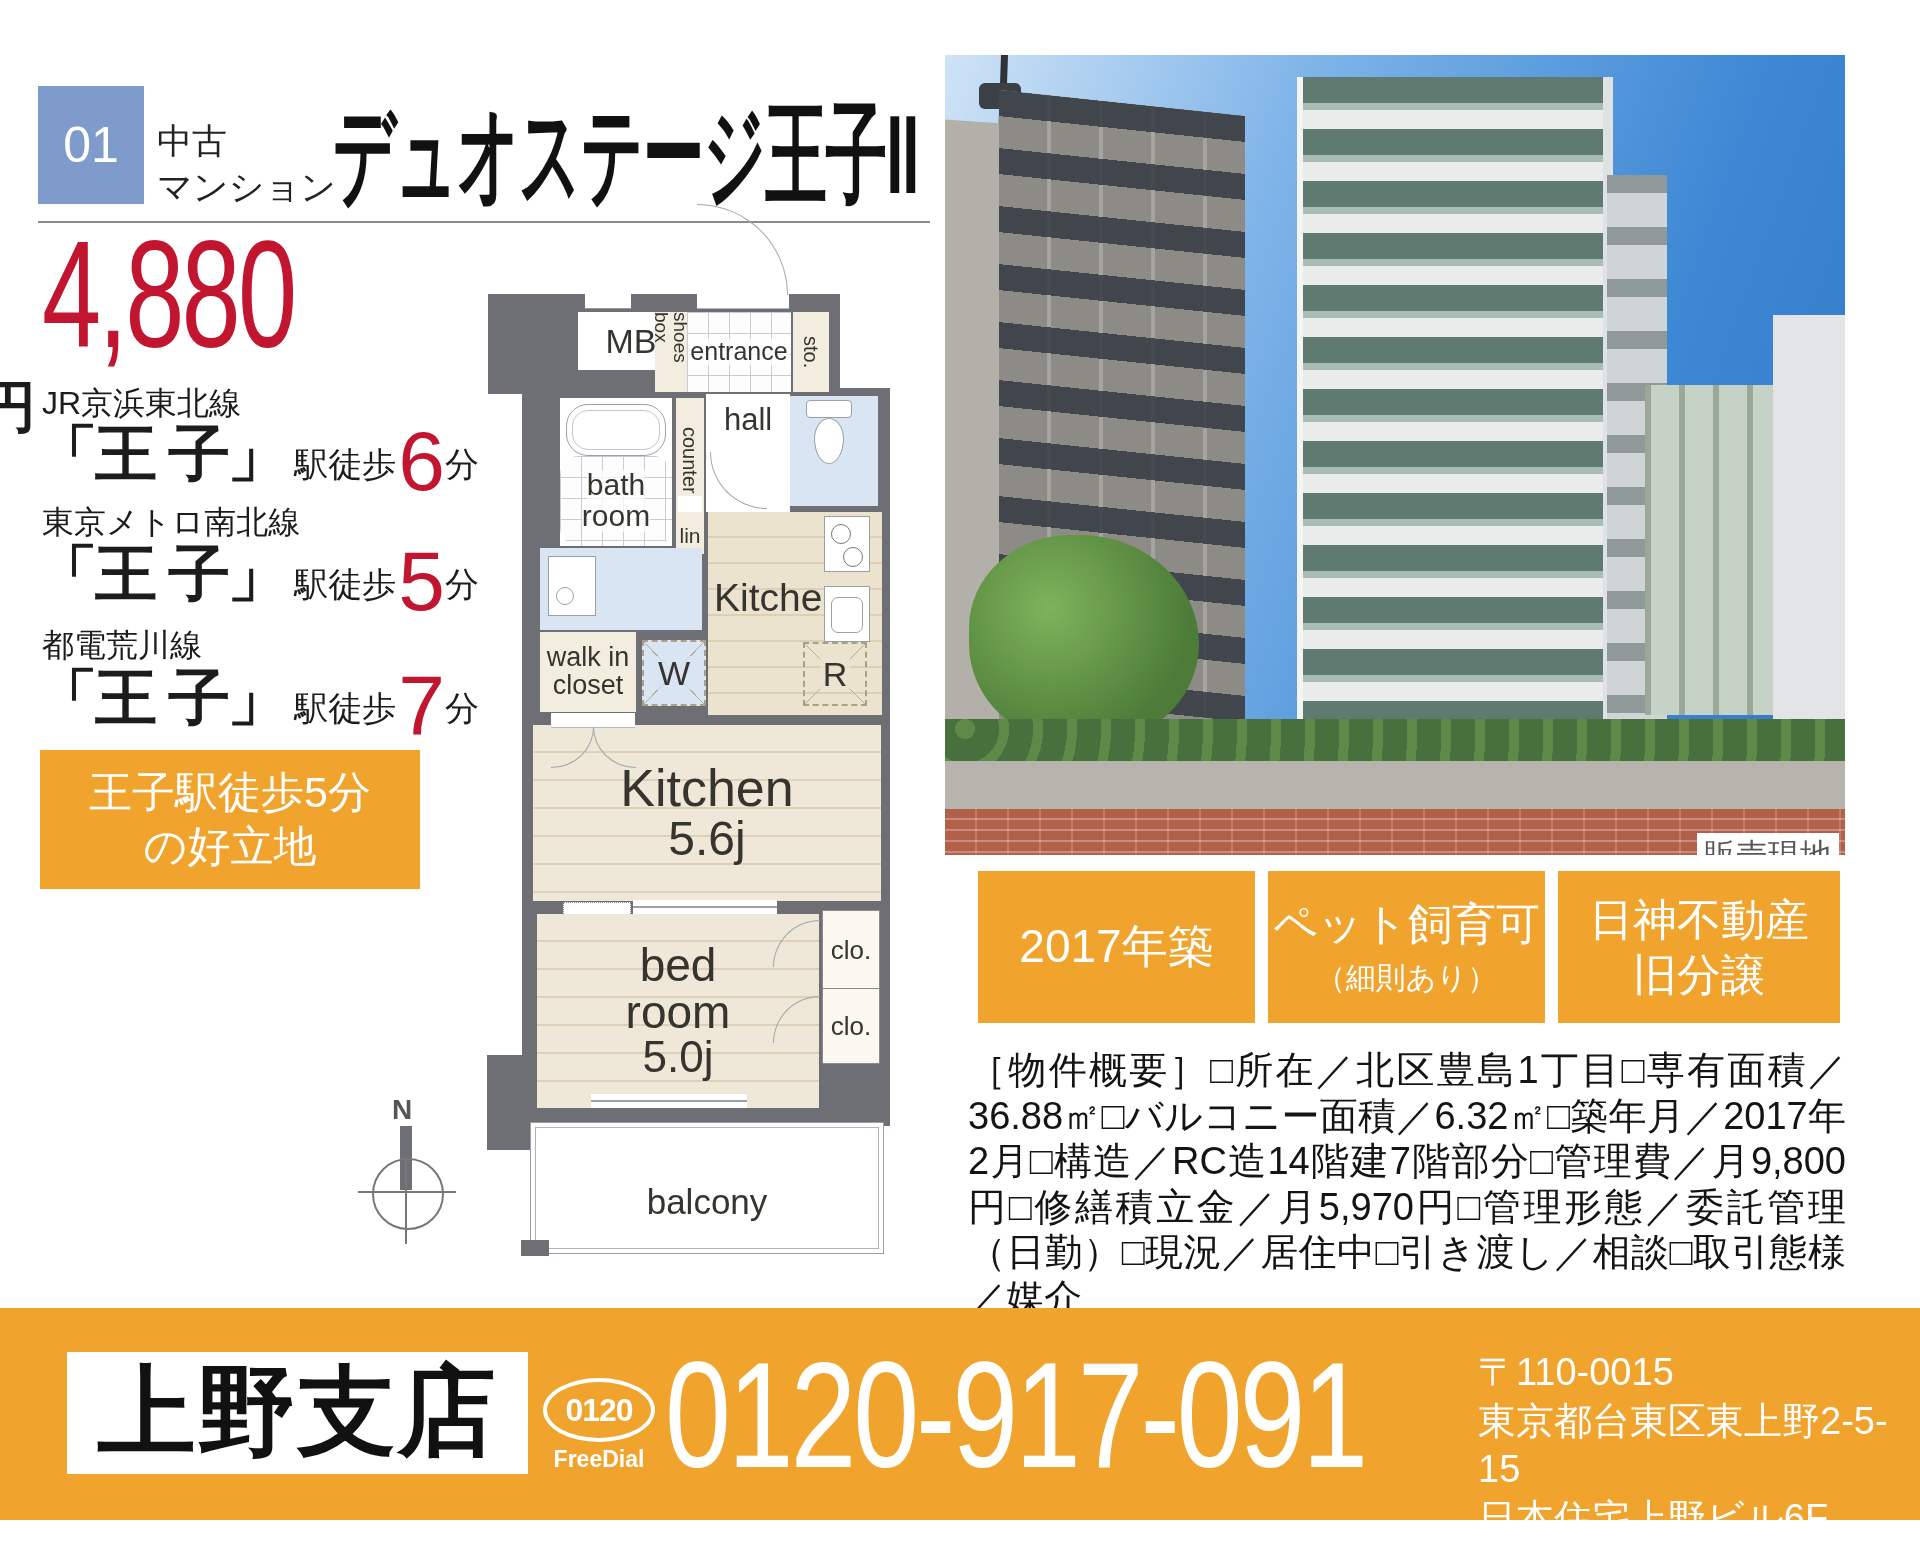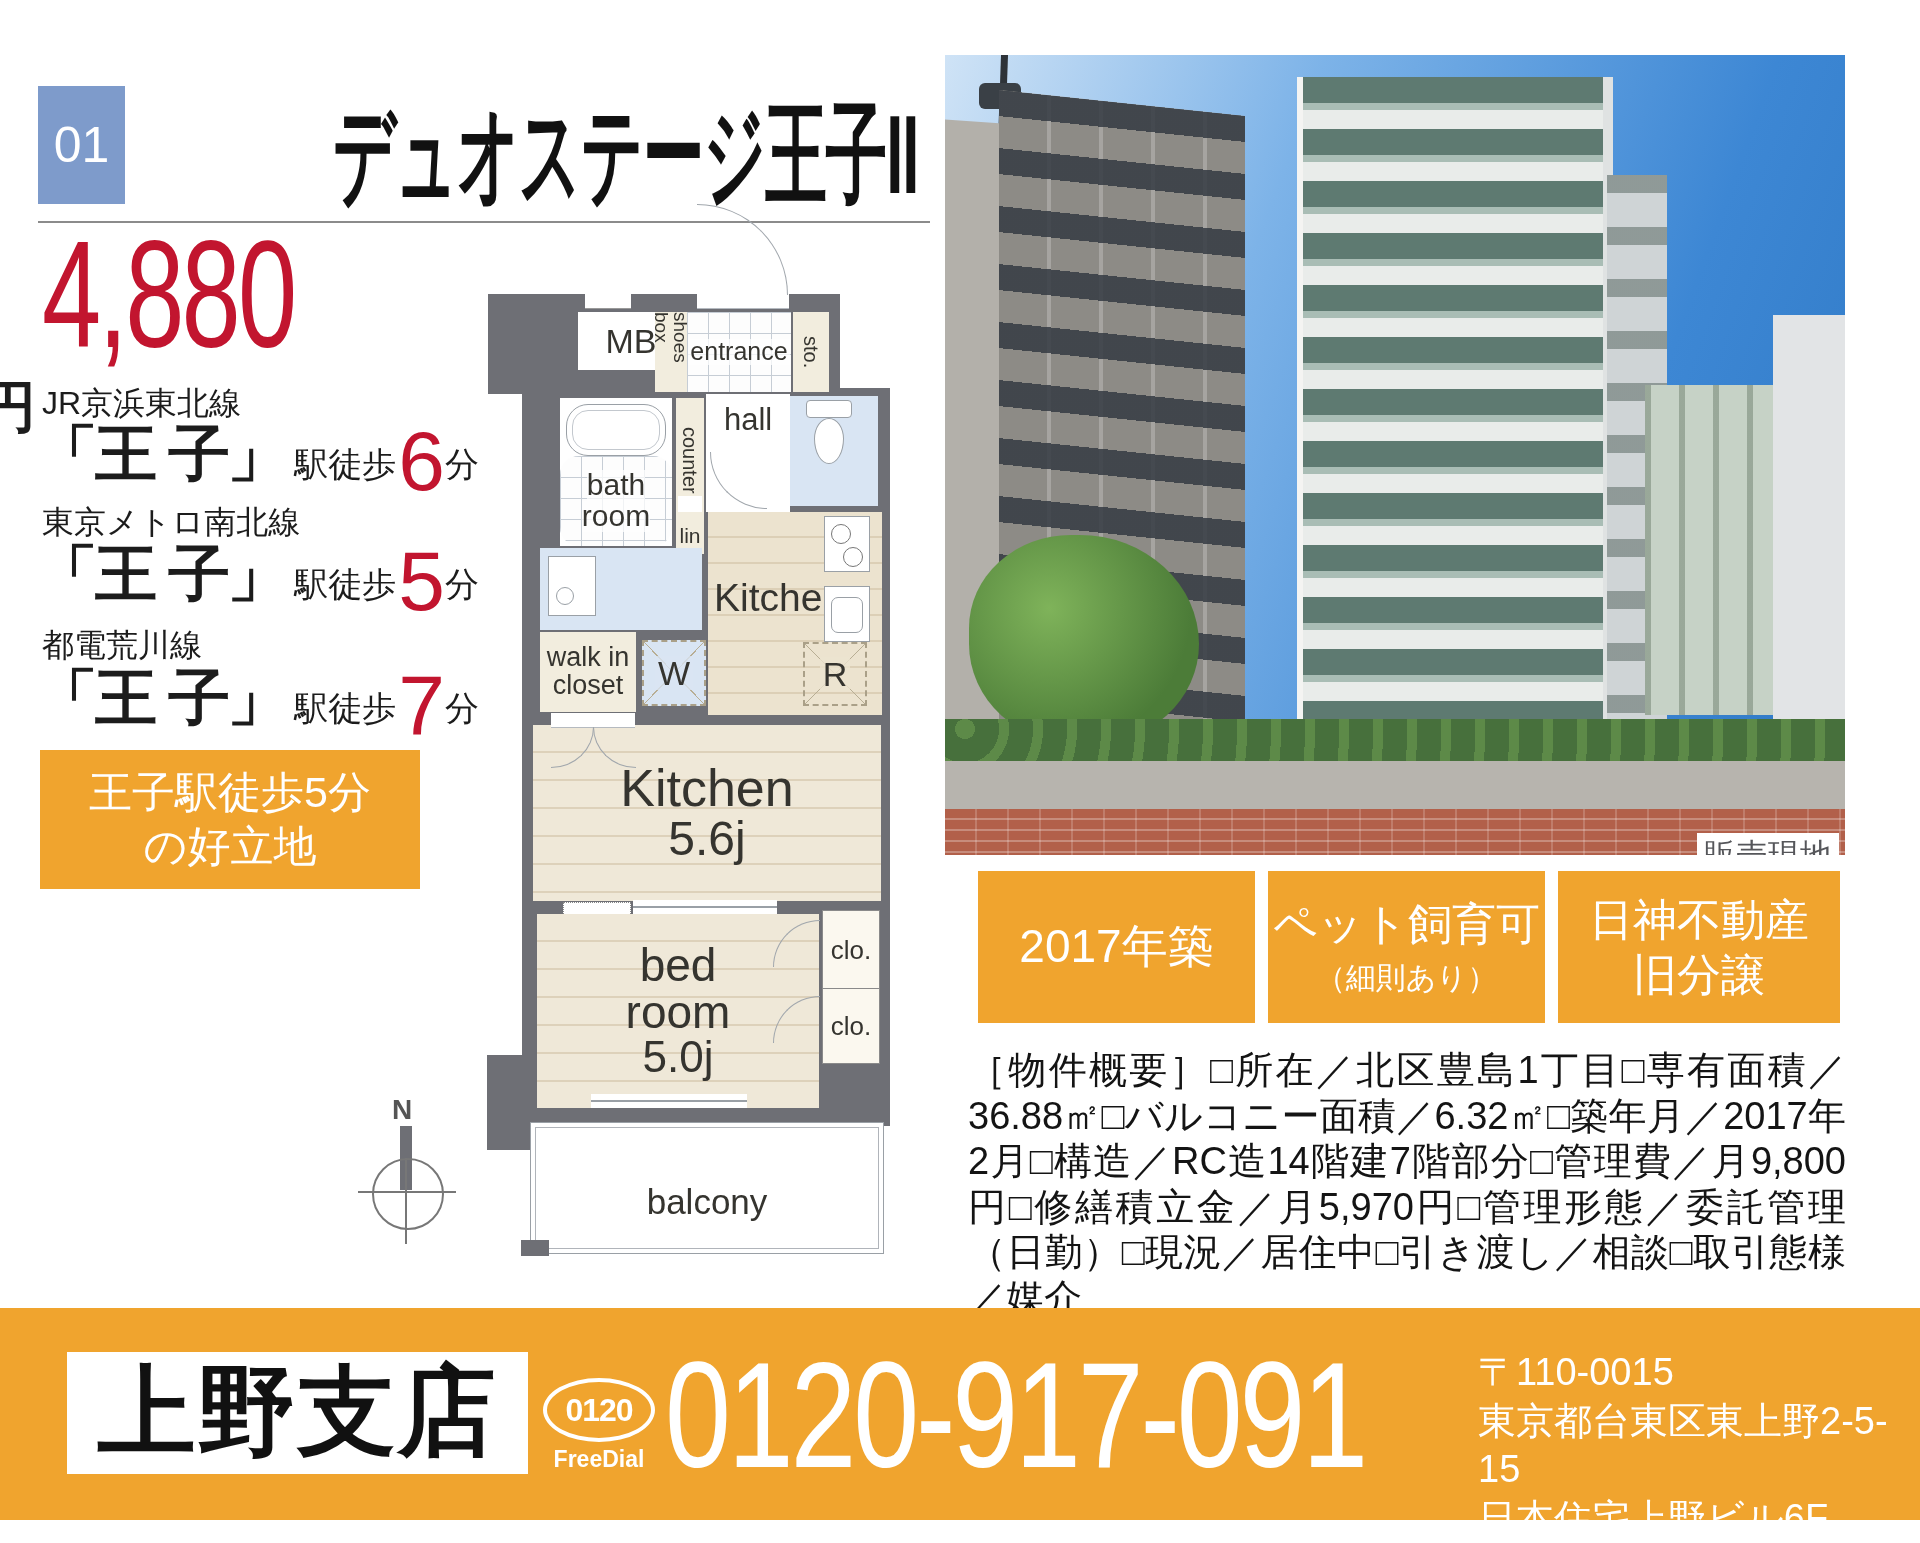--- a/index.html
+++ b/index.html
@@ -26,23 +26,27 @@
          align-items:center;justify-content:center;text-align:center;}
   .hl-box{background:#f0a42e;color:#fff;display:flex;flex-direction:column;
           align-items:center;justify-content:center;text-align:center;line-height:1.25;}
   .st-row{display:flex;align-items:flex-end;}
 </style>
 </head>
 <body>
 
 <div id="app">
 
-  <div class="abs" style="left:38px;top:86px;width:87px;height:118px;background:#7e9bcb;color:#fff;
+  <div class="abs" style="left:38px;top:86px;width:106px;height:118px;background:#7e9bcb;color:#fff;
               display:flex;align-items:center;justify-content:center;font-size:50px;">
     <span>01</span>
+  </div>
+  <div class="abs" style="left:157px;top:118px;font-size:35px;line-height:1.32;color:#222;">
+    <div>中古</div>
+    <div>マンション</div>
   </div>
   <div class="abs" style="left:333px;top:80px;font-size:112px;font-weight:700;white-space:nowrap;
               transform:scaleX(0.55);transform-origin:left top;letter-spacing:-2px;color:#111;">デュオステージ王子II</div>
   <div class="abs" style="left:38px;top:221px;width:892px;height:2px;background:#8b8b8b;"></div>
 
   <div class="abs" style="left:42px;top:218px;">
     <span style="display:inline-block;font-size:152px;line-height:1;font-weight:500;color:#c2152f;
                  transform:scaleX(0.70);transform-origin:left bottom;letter-spacing:-4px;">4,880</span>
     <span style="display:inline-block;font-size:56px;font-weight:600;color:#1c1c1c;
                  vertical-align:bottom;margin-left:-118px;">万円</span>

